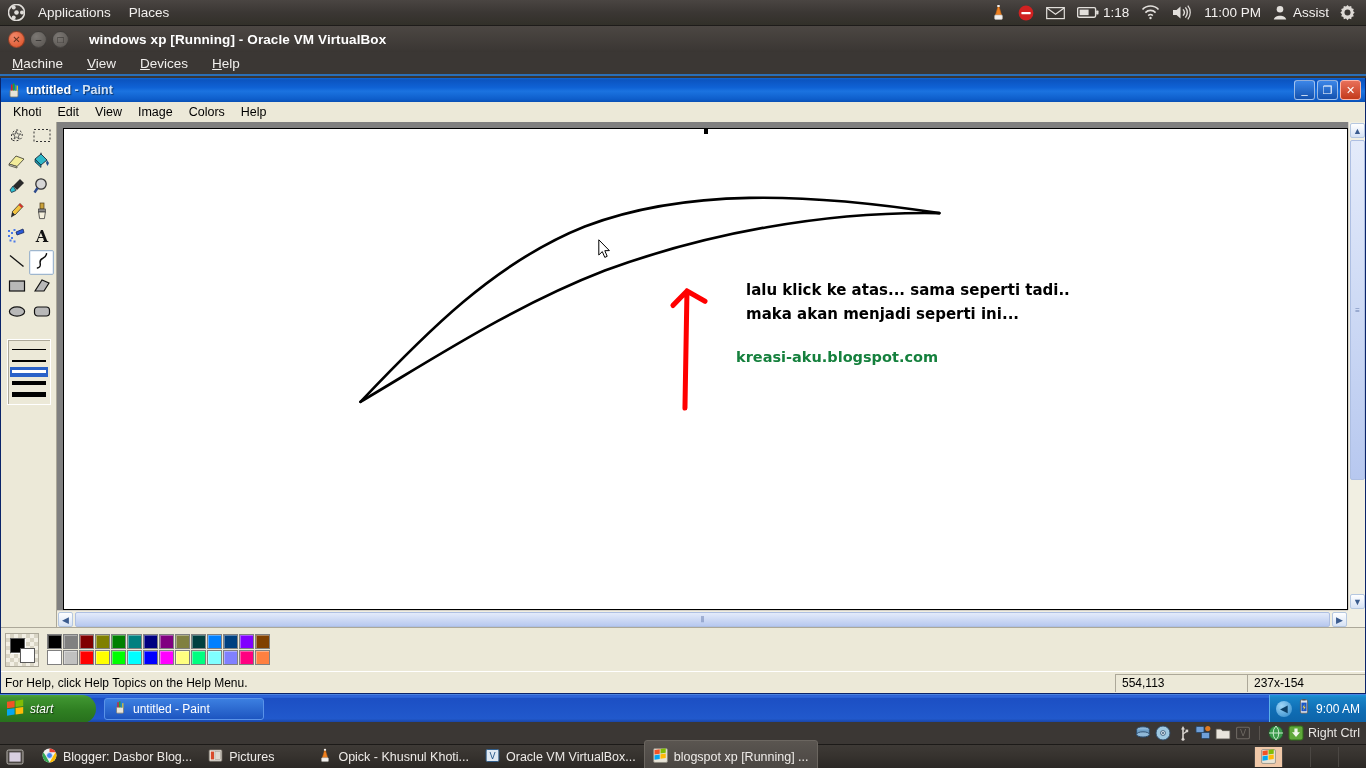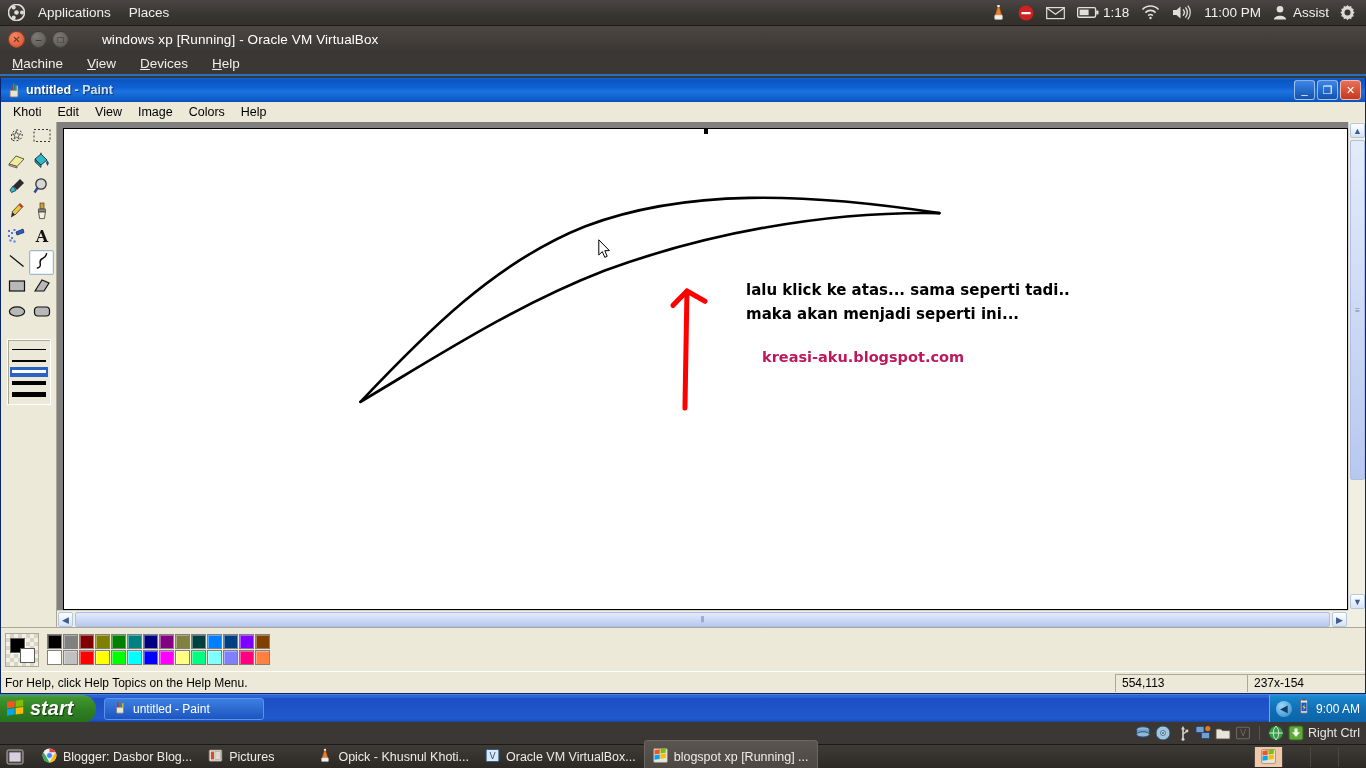--- a/index.html
+++ b/index.html
@@ -39,21 +39,21 @@
     height: 26px; display: flex; align-items: center;
     background: linear-gradient(to bottom, #4c4743 0%, #3a3633 100%);
     color: #ffffff;
   }
   .win-btn { width: 17px; height: 17px; border-radius: 50%; margin-left: 5px; position: relative;
              display: flex; align-items: center; justify-content: center; font-size: 10px; color: #3a2a25;
              border: 1px solid rgba(0,0,0,0.35); }
   .win-btn.close  { background: radial-gradient(circle at 35% 30%, #f2886b, #d94f23); color:#60301d; margin-left:8px;}
   .win-btn.min    { background: radial-gradient(circle at 35% 30%, #7c7874, #56524e); color:#2c2a28;}
   .win-btn.max    { background: radial-gradient(circle at 35% 30%, #7c7874, #56524e); color:#2c2a28;}
-  #vbox-title-text { margin-left: 33px; font-size: 13.5px; font-weight: normal; letter-spacing: .1px; }
+  #vbox-title-text { margin-left: 20px; font-size: 13.5px; font-weight: bold; letter-spacing: .1px; }
   #vbox-menubar {
     height: 24px; display: flex; 
     background: #3b3734; color: #f0eeec; font-size: 13.5px;
     border-bottom: 2px solid #2a6fb8;
   }
   #vbox-menubar .mi { padding: 0 12px; line-height: 24px; }
   #vbox-menubar .mi u { text-decoration: underline; }
 
   
   #paint-window {
@@ -119,21 +119,21 @@
     transform: translateX(-50%); z-index: 4;
   }
   #drawing { position: absolute; left: 0; top: 0; width: 100%; height: 100%; }
 
   .canvas-text {
     position: absolute; font-family: "DejaVu Sans", sans-serif;
     font-weight: bold; white-space: nowrap;
   }
   #canvas-line1 { left: 682px; top: 152px; font-size: 15px; color: #000; }
   #canvas-line2 { left: 682px; top: 176px; font-size: 15px; color: #000; }
-  #canvas-url   { left: 698px; top: 220px; font-size: 14.5px; color: #be185d; }
+  #canvas-url   { left: 672px; top: 220px; font-size: 14.5px; color: #15803d; }
   #vscroll {
     position: absolute; right: 0; top: 0; width: 17px; bottom: 17px;
     background: #f1efe2; border-left: 1px solid #d4d0c8;
   }
   #hscroll {
     position: absolute; left: 0; bottom: 0; height: 17px; right: 17px;
     background: #f1efe2; border-top: 1px solid #d4d0c8;
   }
   .sb-btn {
     background: linear-gradient(to bottom,#ffffff,#d6e2f5);
@@ -186,21 +186,21 @@
     position: absolute; left: 0; top: 694px; width: 1366px; height: 28px;
     background: linear-gradient(to bottom, #2b5ed2 0%, #2e68dc 8%, #1c4fc4 12%, #2159cc 88%, #1945a8 100%);
     border-top: 1px solid #4a82e0;
     display: flex; align-items: center;
   }
   #start-btn {
     height: 28px; width: 96px; display: flex; align-items: center;
     background: linear-gradient(to bottom, #50a43a 0%, #3f9430 10%, #2f7f22 55%, #276f1c 100%);
     border-radius: 0 14px 14px 0; padding-left: 6px; gap: 5px;
   }
-  #start-label { color: #fff; font-style: italic; font-weight: bold; font-size: 20px;
+  #start-label { color: #fff; font-style: italic; font-weight: normal; font-size: 12px;
                  text-shadow: 1px 1px 1px rgba(0,0,0,.55); }
   #xp-task-btn {
     margin-left: 8px; height: 22px; min-width: 160px; display: flex; align-items: center; gap: 6px;
     background: linear-gradient(to bottom,#3c7fe0,#1d55c0); border: 1px solid #5a93e8;
     border-radius: 3px; padding: 0 8px; color: #fff; font-size: 12px;
   }
   #xp-tray {
     margin-left: auto; height: 28px; display: flex; align-items: center; gap: 5px; padding: 0 6px;
     background: linear-gradient(to bottom,#1a94d8 0%,#1884c8 10%,#0f6db4 55%,#0d63a8 100%);
     border-left: 1px solid #5ab0e8;

